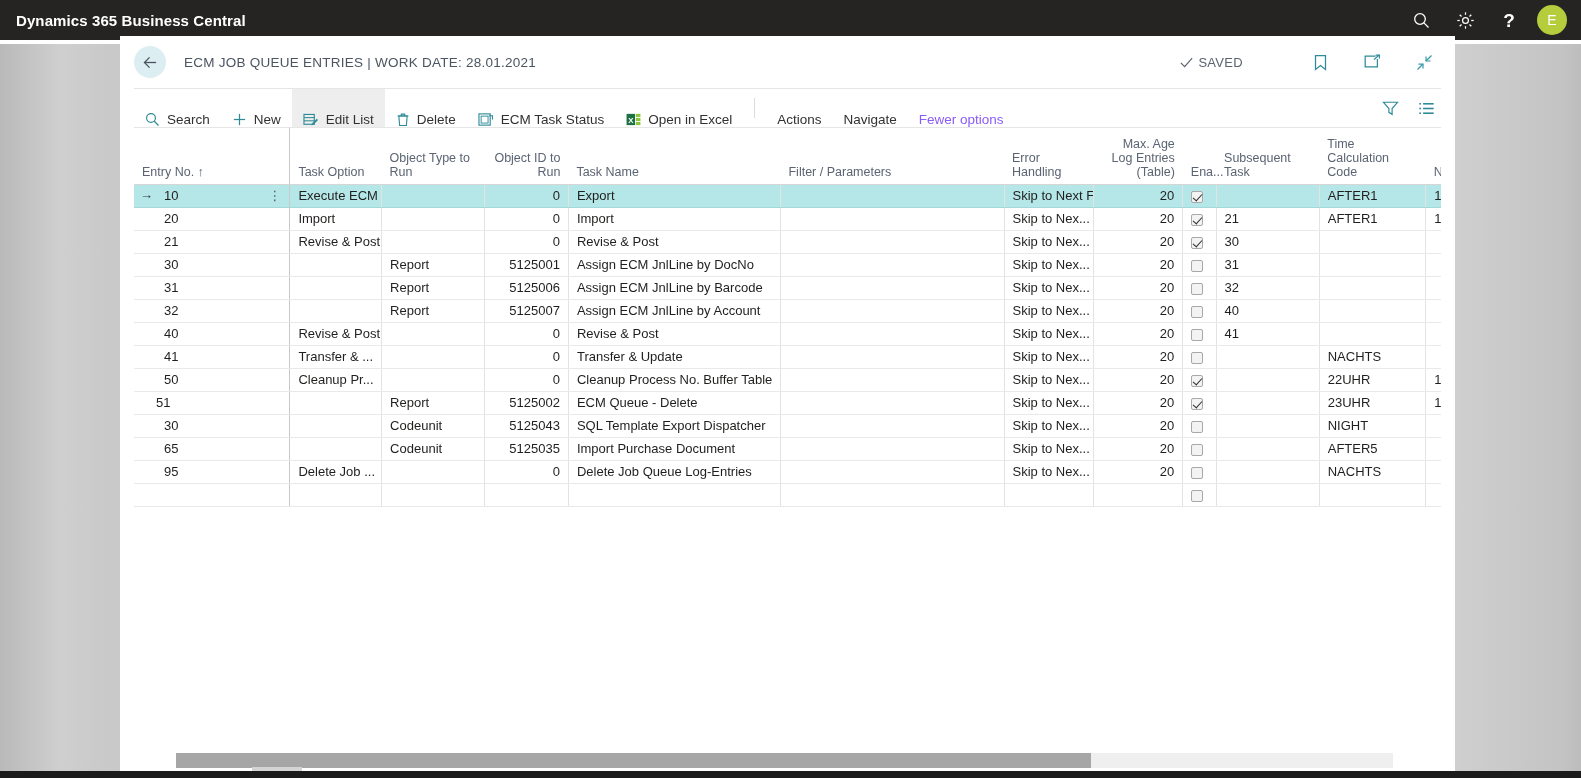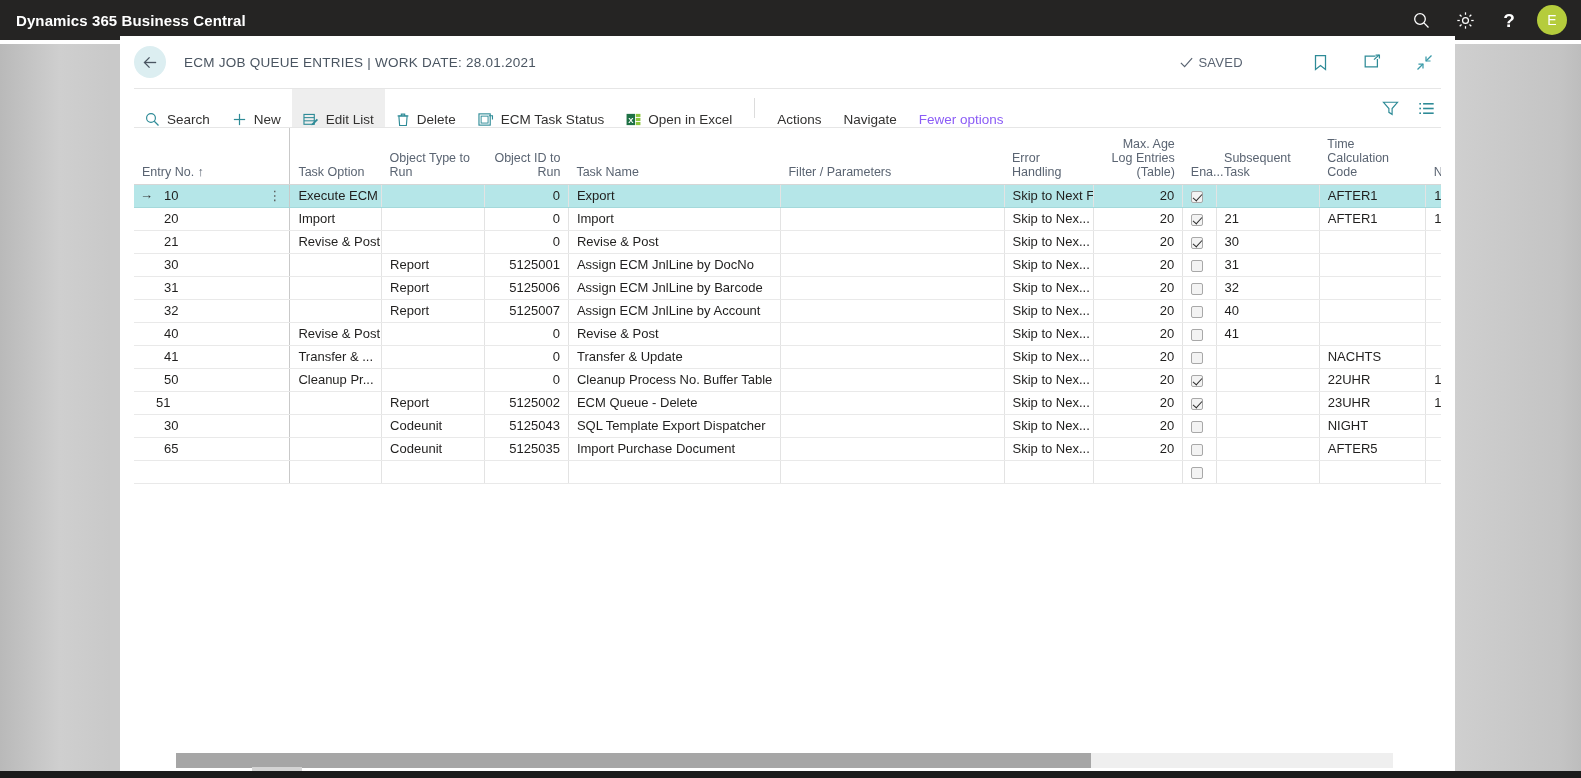--- a/index.html
+++ b/index.html
@@ -636,20 +636,35 @@
             <td class="num">5125035</td>
             <td>Import Purchase Document</td>
             <td></td>
             <td>Skip to Nex...</td>
             <td class="num">20</td>
             <td class="ctr"><span class="cb"></span></td>
             <td></td>
             <td>AFTER5</td>
             <td></td>
           </tr>
+          <tr>
+            <td class="c-entry"><span style="margin-left: 22px;">95</span></td>
+            <td class="c-dots"></td>
+            <td>Delete Job ...</td>
+            <td></td>
+            <td class="num">0</td>
+            <td>Delete Job Queue Log-Entries</td>
+            <td></td>
+            <td>Skip to Nex...</td>
+            <td class="num">20</td>
+            <td class="ctr"><span class="cb"></span></td>
+            <td></td>
+            <td>NACHTS</td>
+            <td></td>
+          </tr>
           <tr class="empty">
             <td class="c-entry"><span style="margin-left: 22px;"></span></td>
             <td class="c-dots"></td>
             <td></td>
             <td></td>
             <td class="num"></td>
             <td></td>
             <td></td>
             <td></td>
             <td class="num"></td>

